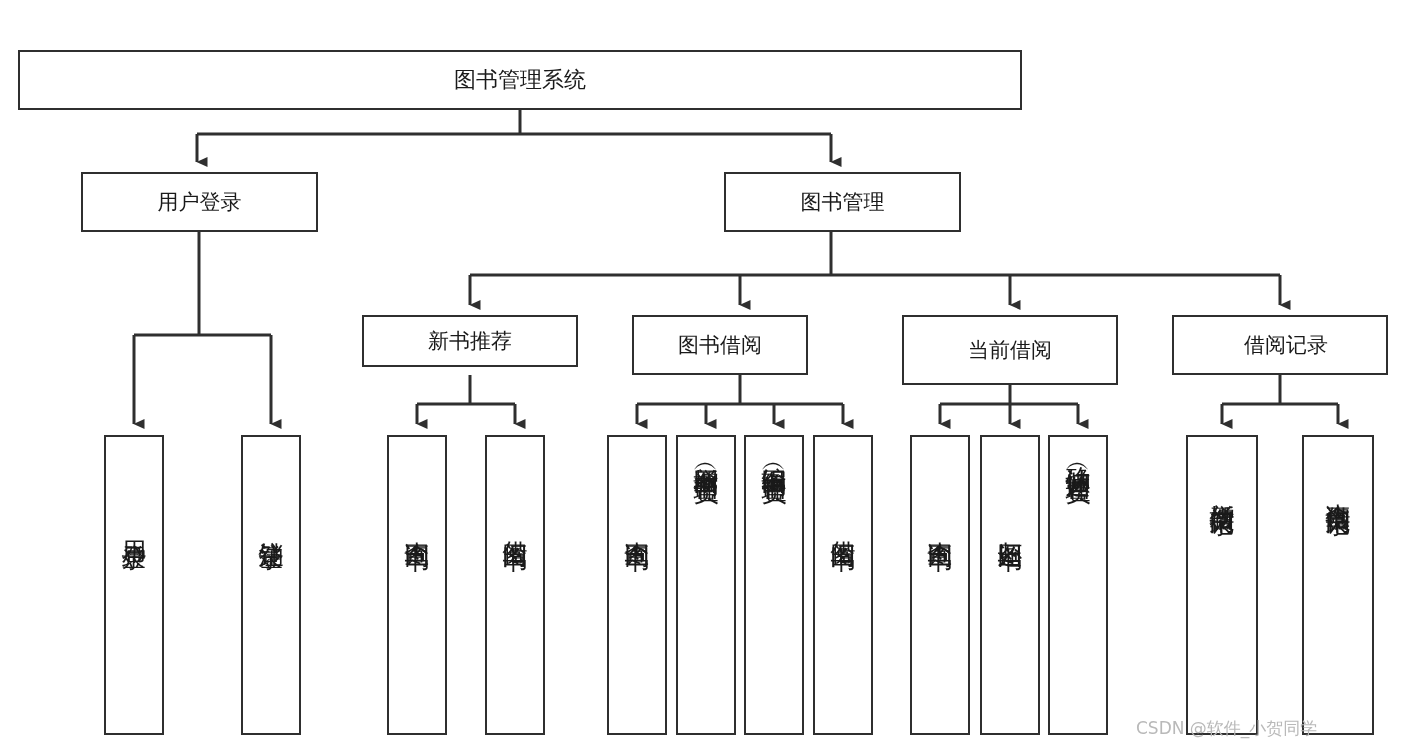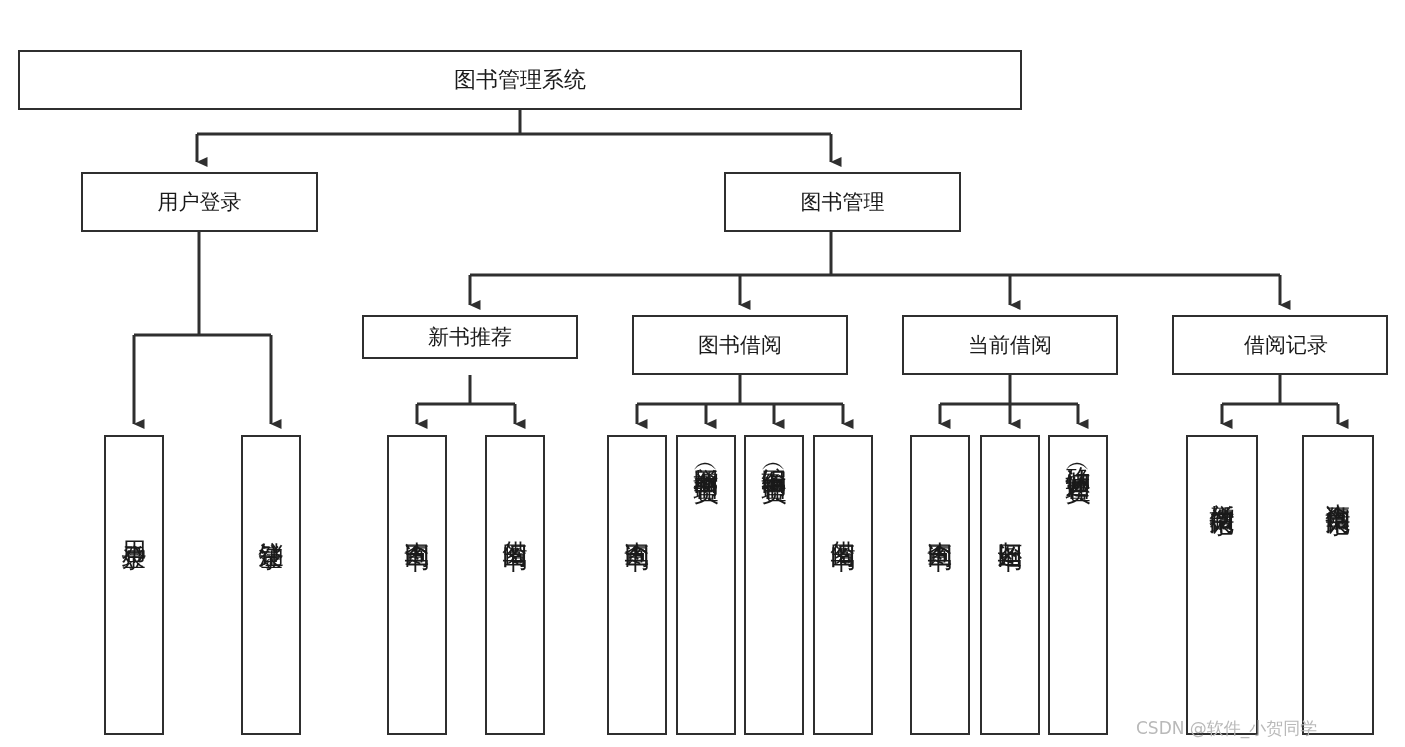--- a/index.html
+++ b/index.html
@@ -132,27 +132,27 @@
     <span class="label">图书管理系统</span>
   </div>
 
   <div class="node h" style="left:81px; top:172px; width:237px; height:60px;">
     <span class="label">用户登录</span>
   </div>
   <div class="node h" style="left:712px; top:172px; width:237px; height:60px;margin-left:12px;">
     <span class="label">图书管理</span>
   </div>
 
-  <div class="node h" style="left:362px; top:315px; width:216px; height:44px;">
+  <div class="node h" style="left:362px; top:315px; width:216px; height:52px;">
     <span class="label">新书推荐</span>
   </div>
-  <div class="node h" style="left:632px; top:315px; width:216px; height:60px;">
+  <div class="node h" style="left:632px; top:315px; width:176px; height:60px;">
     <span class="label">图书借阅</span>
   </div>
-  <div class="node h" style="left:902px; top:315px; width:216px; height:60px;">
+  <div class="node h" style="left:902px; top:315px; width:216px; height:70px;">
     <span class="label">当前借阅</span>
   </div>
   <div class="node h" style="left:1172px; top:315px; width:216px; height:60px;padding-left:12px;">
     <span class="label">借阅记录</span>
   </div>
 
   <div class="node v" style="left:104px; top:435px; width:60px; height:300px; padding-top:84px;">
     <span class="label">用户登录</span>
   </div>
   <div class="node v" style="left:241px; top:435px; width:60px; height:300px; padding-top:84px;">

